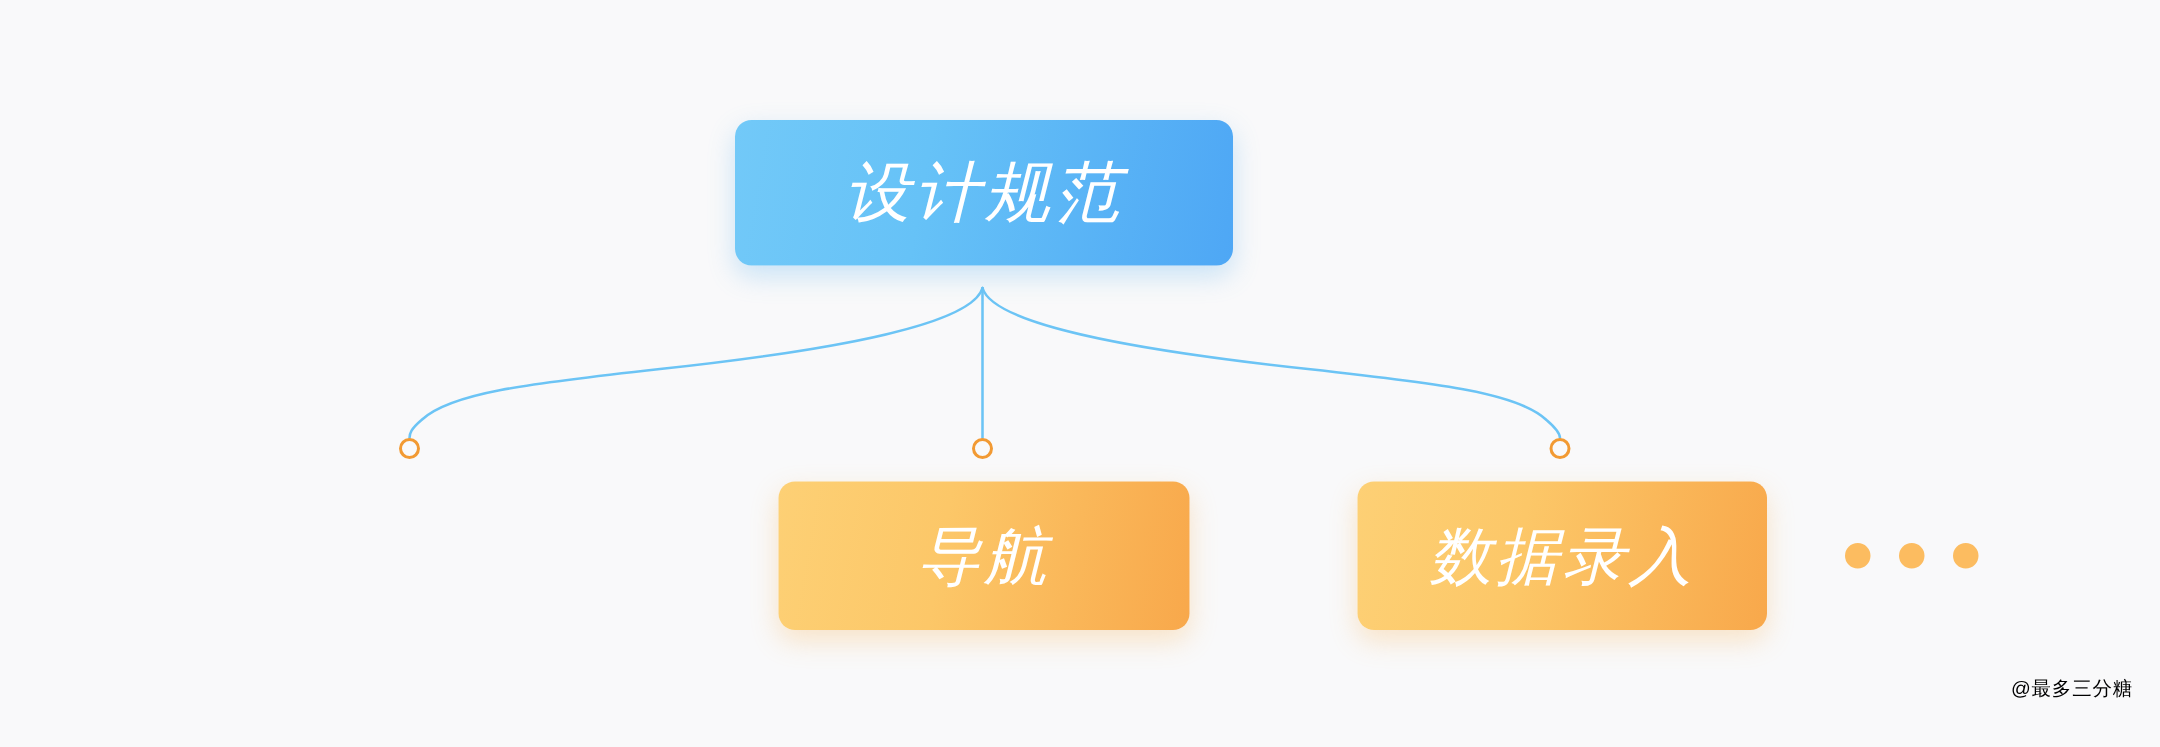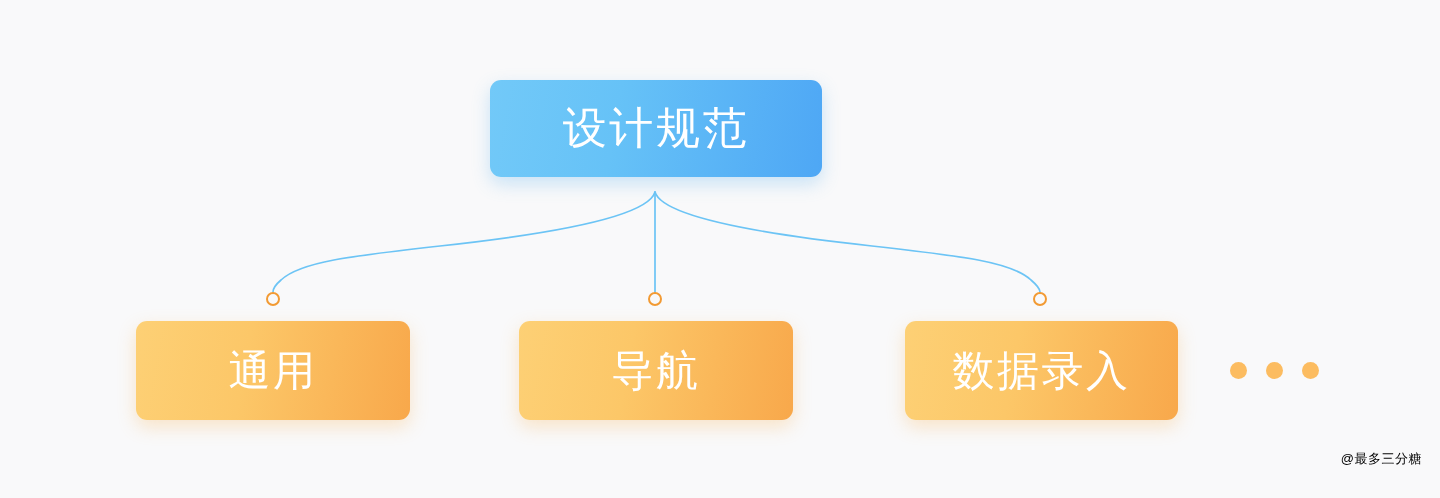--- a/index.html
+++ b/index.html
@@ -34,20 +34,21 @@
     position: absolute;
     box-sizing: border-box;
     display: flex;
     align-items: center;
     justify-content: center;
     border-radius: 11px;
     color: #ffffff;
     letter-spacing: 0.06em;
     white-space: nowrap;
     user-select: none;
+    font-style: italic;
   }
 
   .node-root {
     left: 490px;
     top: 80px;
     width: 332px;
     height: 97px;
     background: linear-gradient(100deg, #72c9f8 0%, #66c2f7 38%, #4ea7f5 100%);
     box-shadow: 0 7px 18px rgba(90, 175, 240, 0.30);
     font-size: 44px;
@@ -123,23 +124,20 @@
   </svg>
 
   <div class="node node-root">
     <span>设计规范</span>
   </div>
 
   <div class="ring r1"></div>
   <div class="ring r2"></div>
   <div class="ring r3"></div>
 
-  <div class="node node-child c1">
-    <span>通用</span>
-  </div>
   <div class="node node-child c2">
     <span>导航</span>
   </div>
   <div class="node node-child c3">
     <span>数据录入</span>
   </div>
 
   <div id="ellipsis">
     <span class="dot"></span>
     <span class="dot"></span>

